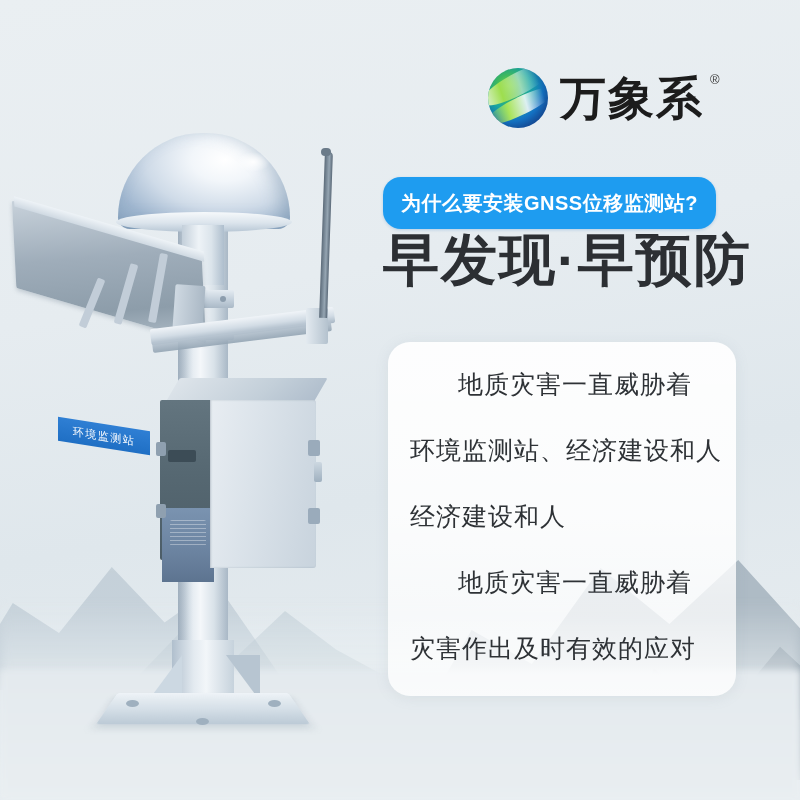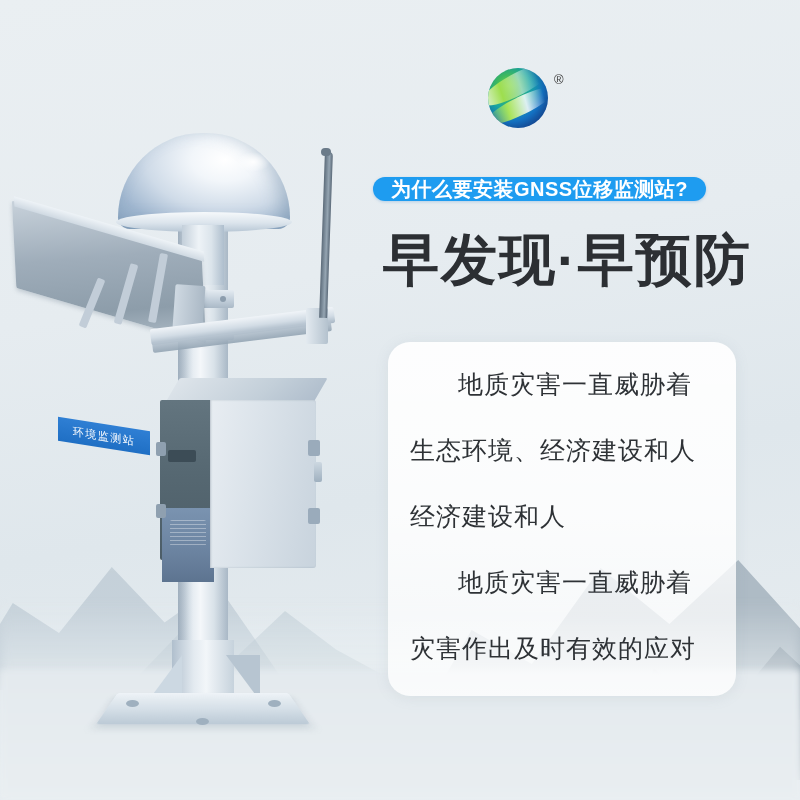--- a/index.html
+++ b/index.html
@@ -305,22 +305,22 @@
   .brand-name {
     font-size: 46px; font-weight: 700; color: #1c1c1c;
     letter-spacing: 2px; line-height: 1;
   }
   .brand-tm {
     font-size: 13px; color: #3a3a3a; align-self: flex-start;
     margin-top: 4px; margin-left: -6px;
   }
 
   .pill {
-    position: absolute; left: 373px; top: 177px;
-    height: 24px; padding: 0 18px;
+    position: absolute; left: 383px; top: 177px;
+    height: 52px; padding: 0 18px;
     display: inline-flex; align-items: center;
     background: #1e9cf0;
     border-radius: 18px;
     color: #ffffff;
     font-size: 20px;
     font-weight: 700;
     letter-spacing: .5px;
     white-space: nowrap;
     box-shadow: 0 1px 3px rgba(30,120,200,.25);
   }
@@ -425,28 +425,29 @@
     <div class="gusset g-left"></div>
     <div class="gusset g-right"></div>
     <div class="base-plate"></div>
     <div class="base-hole bh1"></div>
     <div class="base-hole bh2"></div>
     <div class="base-hole bh3"></div>
   </div>
 
   <div class="brand">
     <div class="brand-globe"></div>
+    <div class="brand-name">万象系</div>
     <div class="brand-tm">®</div>
   </div>
 
   <div class="pill">为什么要安装GNSS位移监测站?</div>
 
   <div class="headline">早发现·早预防</div>
 
   <div class="copy-card">
     <div class="copy-line indent">地质灾害一直威胁着</div>
-    <div class="copy-line">生态环境、经济建设和人</div>
+    <div class="copy-line">环境监测站、经济建设和人</div>
     <div class="copy-line">经济建设和人</div>
     <div class="copy-line indent">地质灾害一直威胁着</div>
     <div class="copy-line">灾害作出及时有效的应对</div>
   </div>
 
 </div>
 
 </body></html>

